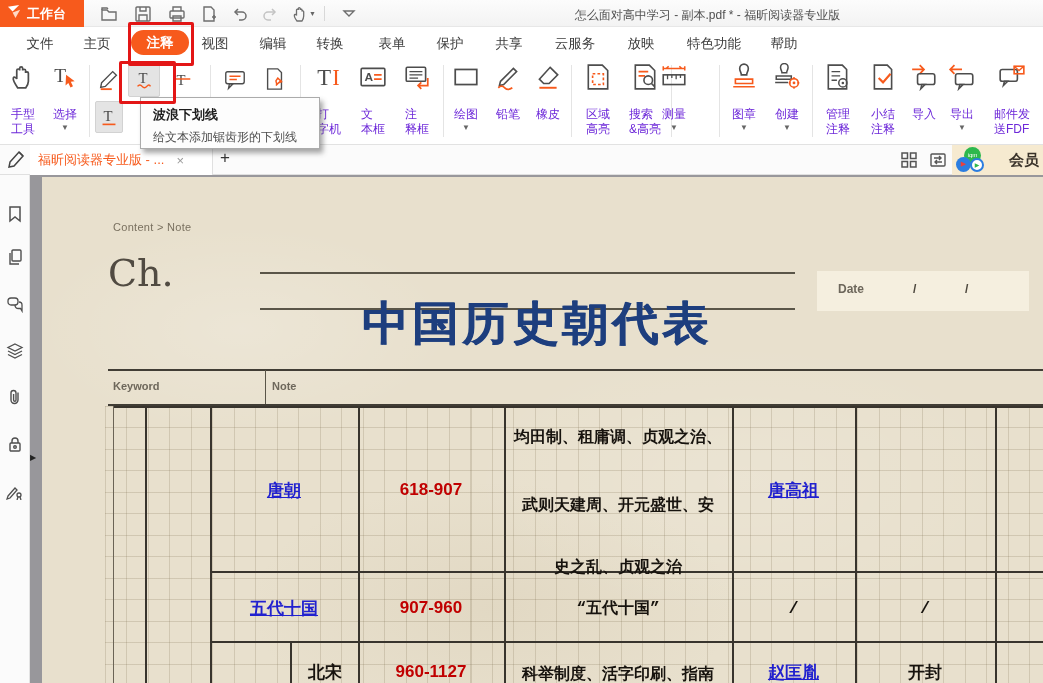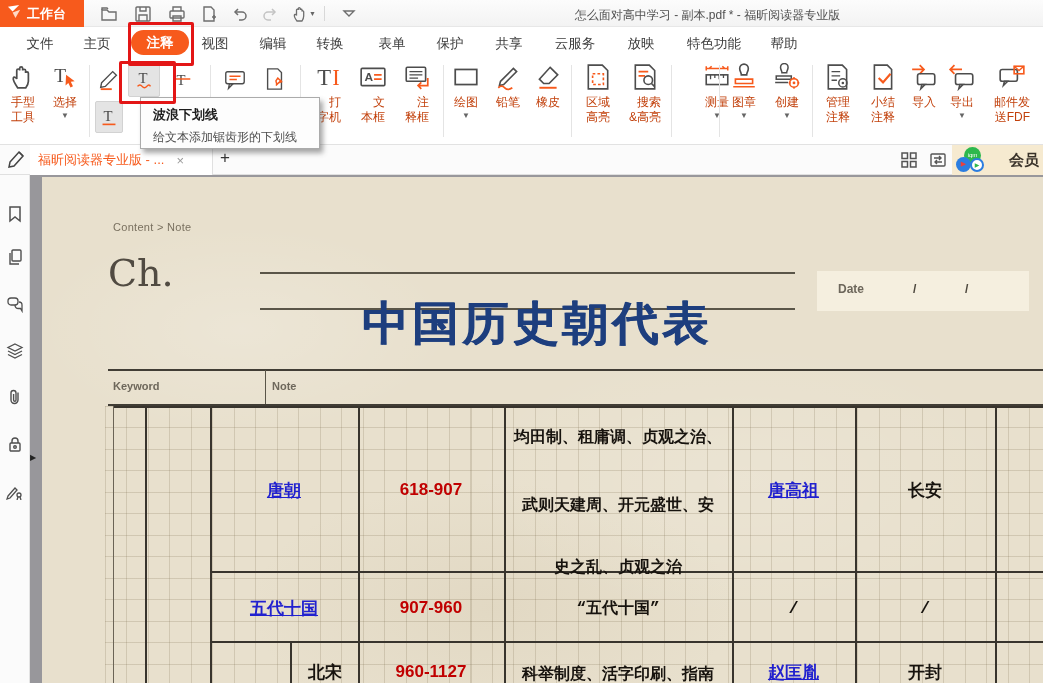--- a/index.html
+++ b/index.html
@@ -27,21 +27,21 @@
     border-radius:13px; color:#fff; font-size:13.5px; font-weight:bold; display:flex;
     align-items:center; justify-content:center; cursor:pointer; }
 
   
   .ribbon { position:absolute; left:0; top:57px; width:1043px; height:88px; background:#fff;
     border-bottom:1px solid #e2e2e2; }
   .rb-sep { position:absolute; top:8px; width:1px; height:72px; background:#e4e4e4; }
   .rbtn { position:absolute; top:4px; display:flex; flex-direction:column; align-items:center; cursor:pointer; }
   .rbtn .ric { width:30px; height:32px; display:flex; align-items:center; justify-content:center; }
   .rbtn .ric svg { width:28px; height:28px; }
-  .rbtn .rlabel { margin-top:2px; font-size:12px; line-height:15px; color:#c2410c; text-align:right; white-space:pre-line; }
+  .rbtn .rlabel { margin-top:14px; font-size:12px; line-height:15px; color:#6d28d9; text-align:left; white-space:pre-line; }
   .rbtn .caret { font-size:8px; color:#666; line-height:8px; margin-top:2px; }
   .mini { position:absolute; display:flex; align-items:center; justify-content:center; border-radius:2px; cursor:pointer; }
   .mini svg { width:24px; height:24px; }
   .mini.sel { background:#e4e4e4; border:1px solid #d2d2d2; }
 
   
   .tooltip { position:absolute; left:140px; top:97px; width:180px; height:52px; background:#fdfdfd;
     border:1px solid #ababab; box-shadow:3px 4px 5px rgba(60,60,60,.45); z-index:60; padding:8px 12px; }
   .tooltip .tt-title { font-size:13px; font-weight:bold; color:#1d1d1d; }
   .tooltip .tt-desc { font-size:12px; color:#4c4c4c; margin-top:5px; white-space:nowrap; }
@@ -324,21 +324,21 @@
             <path class="o" d="M7 8h9M7 12h6" stroke-width="1.5"></path>
             <circle cx="16" cy="16" r="4" stroke="#4d4d4d" stroke-width="1.5"></circle>
             <path d="M19 19l3 3" stroke="#4d4d4d" stroke-width="1.5"></path>
           </svg>
       </div>
       <div class="rlabel">搜索
 &amp;高亮</div>
     </div>
     <div class="rb-sep" style="left:671px"></div>
 
-    <div class="rbtn" style="left:696px; width:42px">
+    <div class="rbtn" style="left:653px; width:42px">
       <div class="ric">
         <svg viewBox="0 0 26 26" fill="none">
             <path class="o" d="M3 5h20M3 3v4M23 3v4M6 5l2-2M20 5l-2-2" stroke-width="1.4"></path>
             <rect x="3" y="11" width="20" height="9" stroke="#4d4d4d" stroke-width="1.5"></rect>
             <path d="M7 11v4M11 11v3M15 11v4M19 11v3" stroke="#4d4d4d" stroke-width="1.2"></path>
           </svg>
       </div>
       <div class="rlabel">测量</div>
       <div class="caret">▼</div>
     </div>
@@ -543,21 +543,20 @@
       <div class="tb" style="left:168px; top:394px; width:833px; height:2px"></div>
       <div class="tb" style="left:168px; top:464px; width:833px; height:2px"></div>
       <div class="tb" style="left:248px; top:464px; width:2px; height:42px"></div>
 
       <div class="cell c-link" style="left:168px; top:300px; width:148px; height:26px">唐朝</div>
       <div class="cell c-date" style="left:316px; top:300px; width:146px; height:26px">618-907</div>
       <div class="cell c-note" style="left:462px; top:248px; width:228px; height:24px">均田制、租庸调、贞观之治、</div>
       <div class="cell c-note" style="left:462px; top:316px; width:228px; height:24px">武则天建周、开元盛世、安</div>
       <div class="cell c-note" style="left:462px; top:378px; width:228px; height:24px">史之乱、贞观之治</div>
       <div class="cell c-link" style="left:690px; top:300px; width:123px; height:26px">唐高祖</div>
-      <div class="cell c-black" style="left:813px; top:300px; width:140px; height:26px">长安</div>
 
       <div class="cell c-link" style="left:168px; top:418px; width:148px; height:26px">五代十国</div>
       <div class="cell c-date" style="left:316px; top:418px; width:146px; height:26px">907-960</div>
       <div class="cell c-note" style="left:462px; top:418px; width:228px; height:26px">“五代十国”</div>
       <div class="cell c-black" style="left:690px; top:418px; width:123px; height:26px">/</div>
       <div class="cell c-black" style="left:813px; top:418px; width:140px; height:26px">/</div>
 
       <div class="cell c-black" style="left:250px; top:482px; width:66px; height:26px">北宋</div>
       <div class="cell c-date" style="left:316px; top:482px; width:146px; height:26px">960-1127</div>
       <div class="cell c-note" style="left:462px; top:484px; width:228px; height:26px">科举制度、活字印刷、指南</div>

